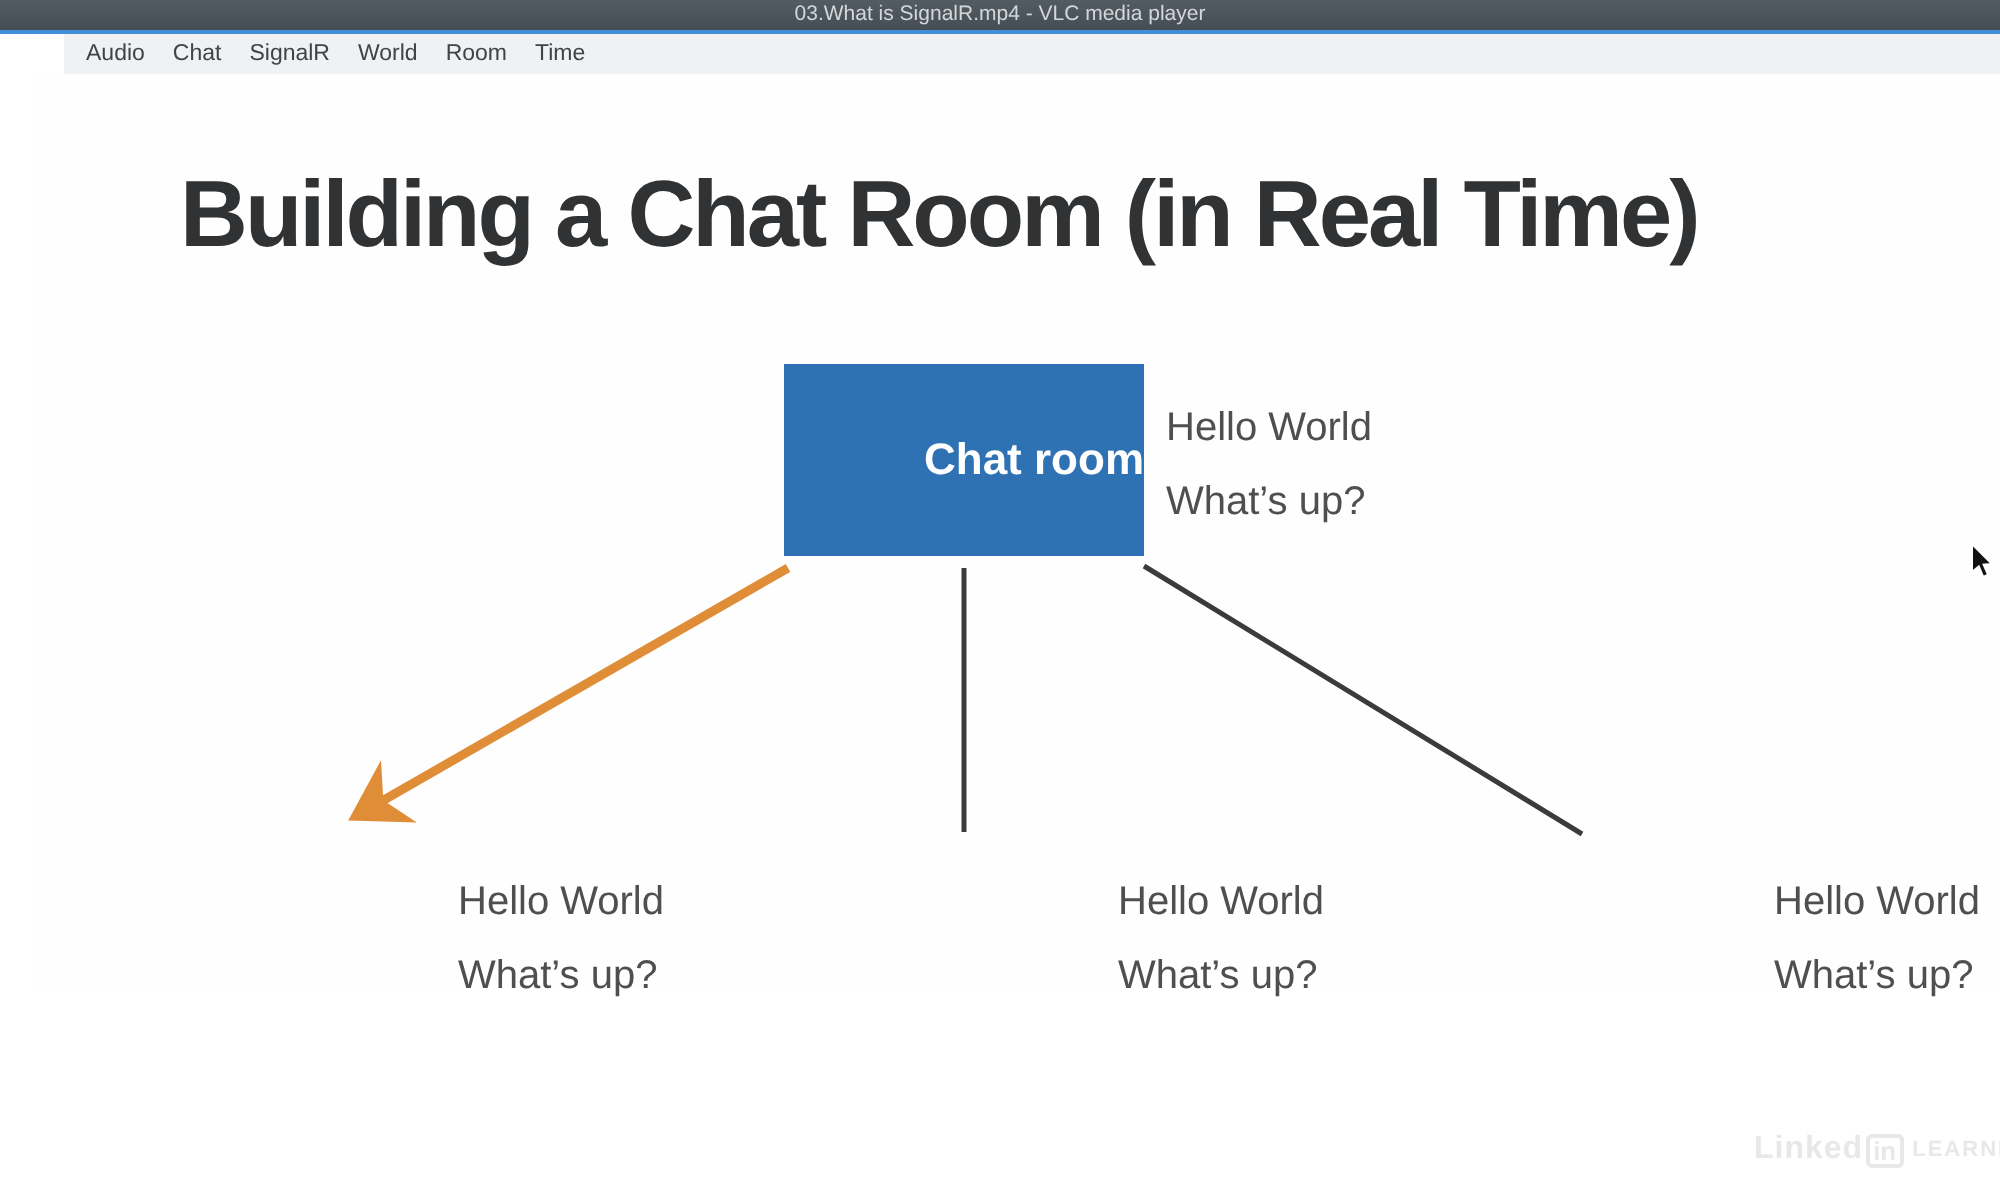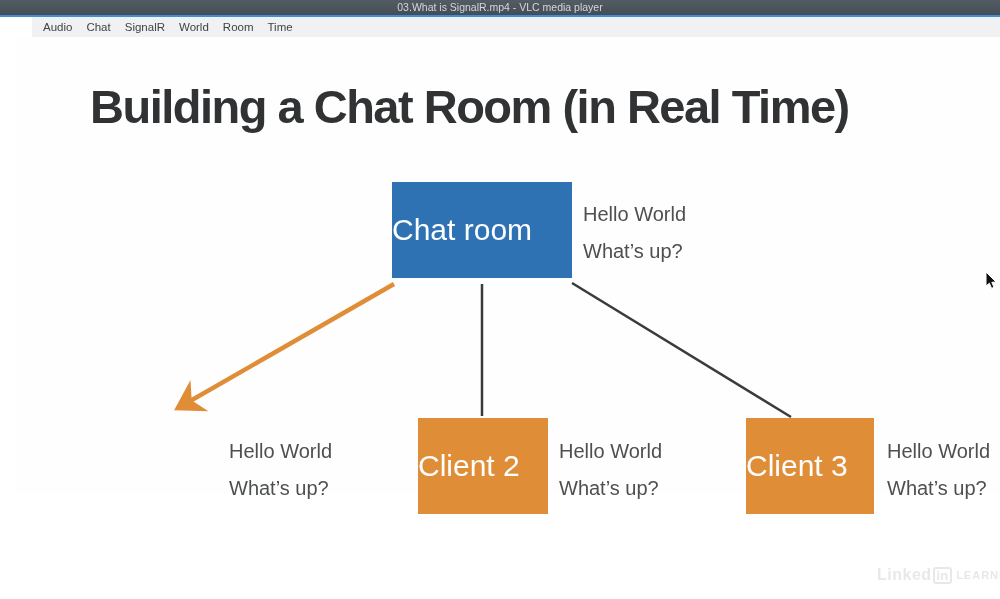--- a/index.html
+++ b/index.html
@@ -31,22 +31,22 @@
     position: absolute; left: 16px; top: 37px; width: 1000px; height: 456px;
     background: #fefefe;
     padding-left: 40px;
   }
   .slide-title {
     position: absolute; left: 74px; top: 42px;
     font-size: 47px; font-weight: 800; color: #303234; letter-spacing: -1.5px;
     white-space: nowrap;
   }
   .node {
-    position: absolute; display: flex; align-items: center; justify-content: flex-start;
-    color: #ffffff; font-size: 30px; font-weight: 400; white-space: nowrap;
+    position: absolute; display: flex; align-items: center; justify-content: flex-end;
+    color: #ffffff; font-size: 22px; font-weight: 700; white-space: nowrap;
   }
   .node-server { left: 376px; top: 145px; width: 180px; height: 96px; background: #2e72b4; }
   .node-client { background: #e08d37; }
   .node-client1 { left: 73px;  top: 381px; width: 129px; height: 96px; }
   .node-client2 { left: 402px; top: 381px; width: 130px; height: 96px; }
   .node-client3 { left: 730px; top: 381px; width: 128px; height: 96px; }
 
   .messages { position: absolute; color: #4d4f50; font-size: 20px; }
   .messages div { margin-bottom: 14px; white-space: nowrap; }
   .msg-server  { left: 567px; top: 166px; }
@@ -109,31 +109,25 @@
   <div class="messages msg-server">
     <div>Hello World</div>
     <div>What’s up?</div>
   </div>
 
   <div class="messages msg-client1">
     <div>Hello World</div>
     <div>What’s up?</div>
   </div>
 
-  <div class="node node-client node-client2">
-    <span>Client 2</span>
-  </div>
   <div class="messages msg-client2">
     <div>Hello World</div>
     <div>What’s up?</div>
   </div>
 
-  <div class="node node-client node-client3">
-    <span>Client 3</span>
-  </div>
   <div class="messages msg-client3">
     <div>Hello World</div>
     <div>What’s up?</div>
   </div>
 
   <div class="watermark">
     <span class="wm-linked">Linked</span>
     <span class="wm-in">in</span>
     <span class="wm-learning">LEARNING</span>
   </div>

